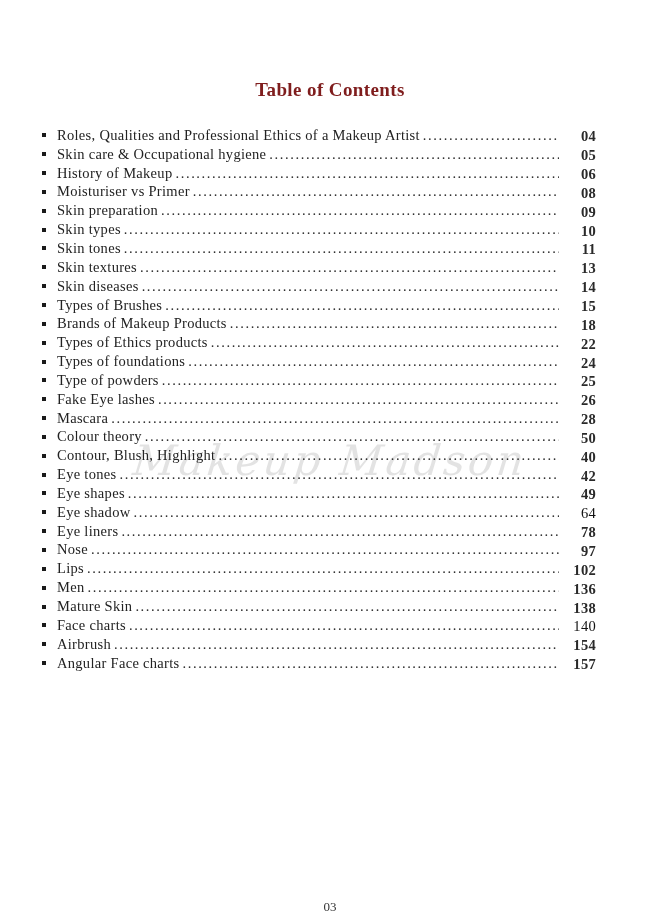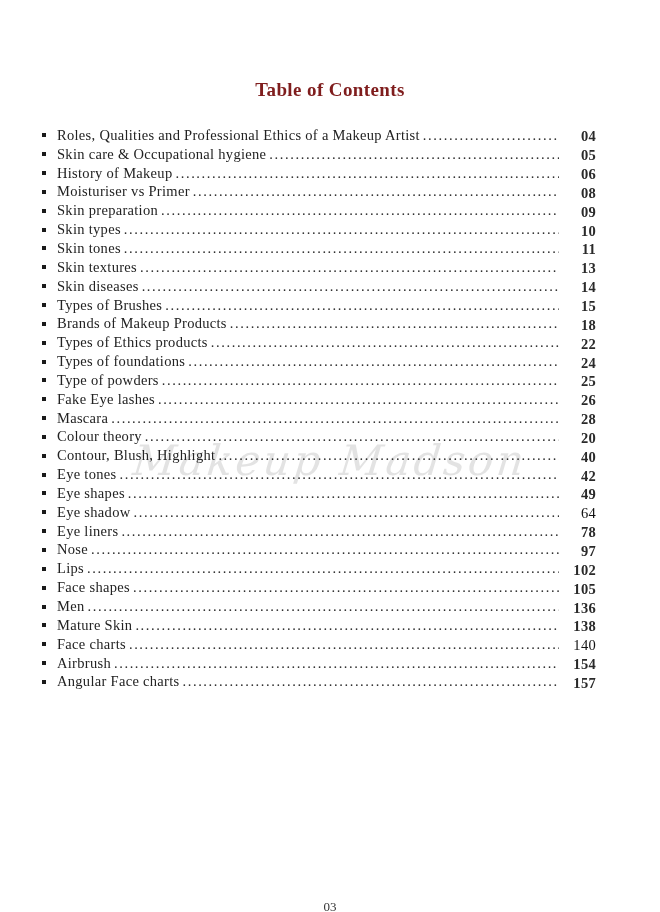--- a/index.html
+++ b/index.html
@@ -217,21 +217,21 @@
     <span class="bullet"></span>
     <span class="toc-label">Mascara</span>
     <span class="leader"></span>
     <span class="page-num">28</span>
   </div>
 
   <div class="toc-row">
     <span class="bullet"></span>
     <span class="toc-label">Colour theory</span>
     <span class="leader"></span>
-    <span class="page-num">20</span>
+    <span class="page-num">50</span>
   </div>
 
   <div class="toc-row">
     <span class="bullet"></span>
     <span class="toc-label">Contour, Blush, Highlight</span>
     <span class="leader"></span>
     <span class="page-num">40</span>
   </div>
 
   <div class="toc-row bold">
@@ -269,26 +269,20 @@
     <span class="page-num">97</span>
   </div>
 
   <div class="toc-row">
     <span class="bullet"></span>
     <span class="toc-label">Lips</span>
     <span class="leader"></span>
     <span class="page-num">102</span>
   </div>
 
-  <div class="toc-row bold">
-    <span class="bullet"></span>
-    <span class="toc-label">Face shapes</span>
-    <span class="leader"></span>
-    <span class="page-num">105</span>
-  </div>
 
   <div class="toc-row">
     <span class="bullet"></span>
     <span class="toc-label">Men</span>
     <span class="leader"></span>
     <span class="page-num">136</span>
   </div>
 
   <div class="toc-row">
     <span class="bullet"></span>

